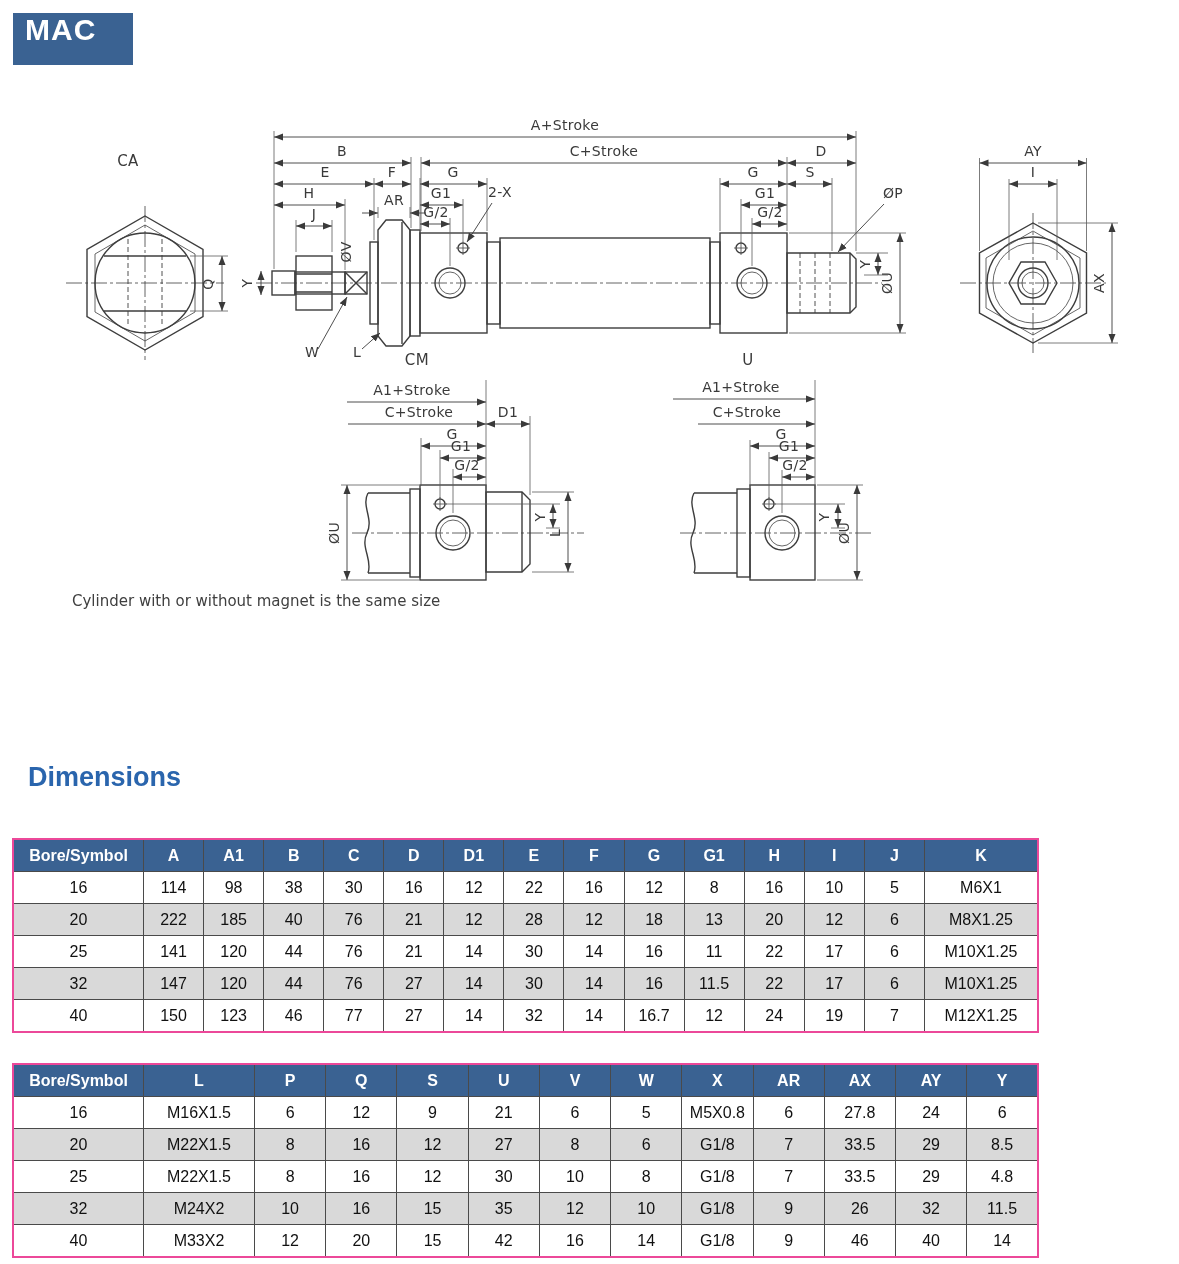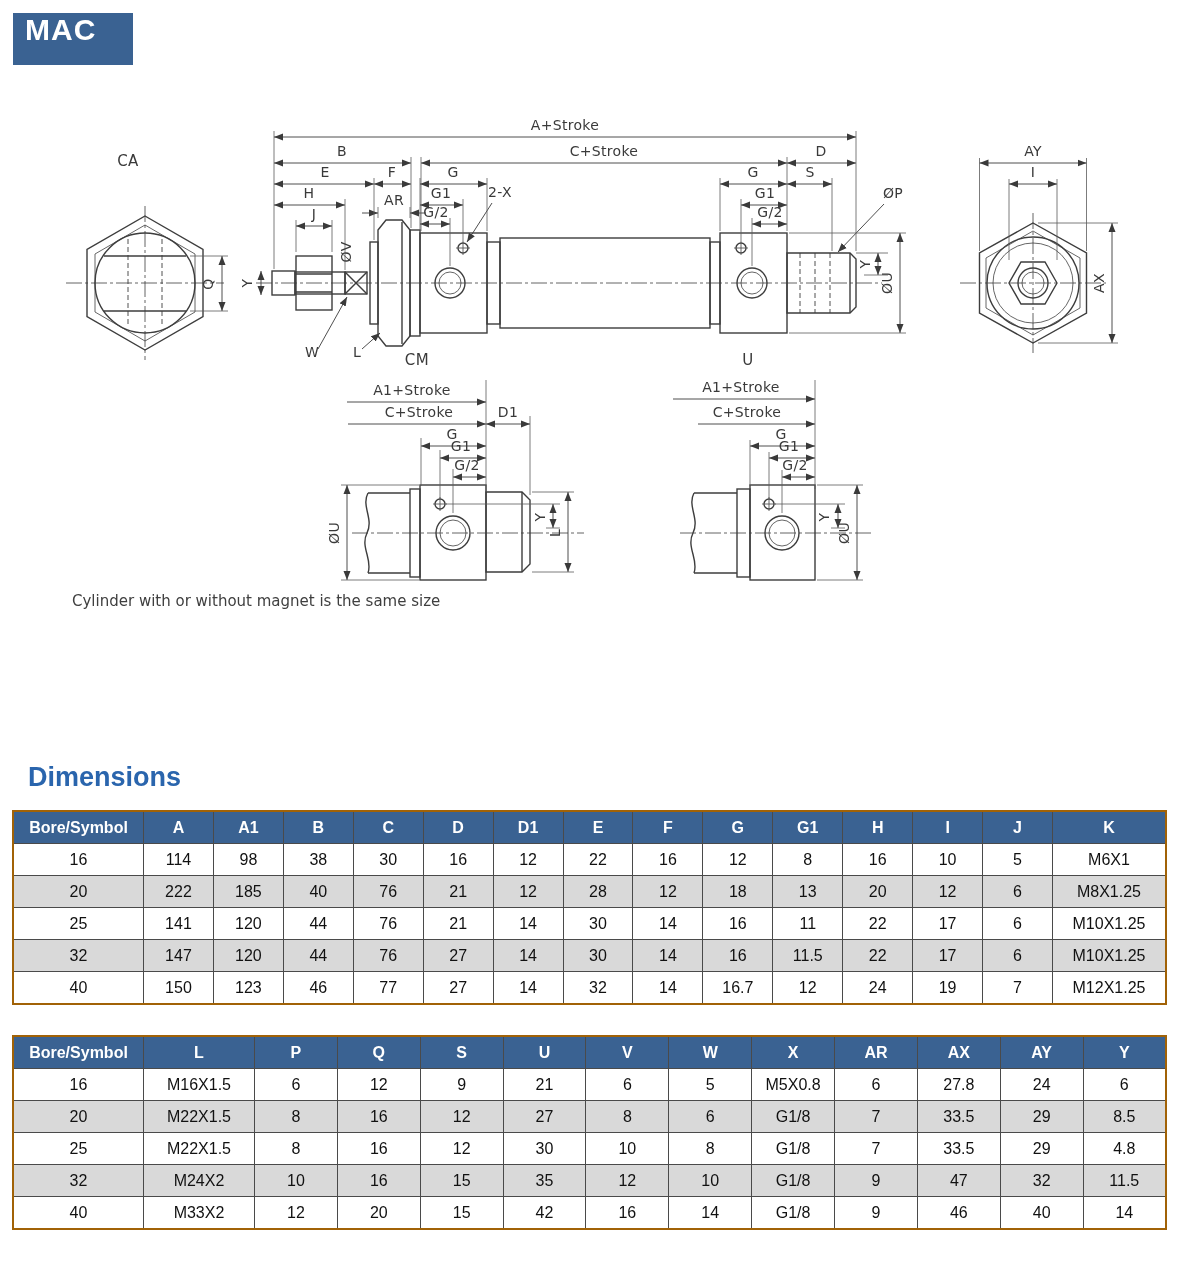--- a/index.html
+++ b/index.html
@@ -14,22 +14,22 @@
   .dim{fill:none;stroke:#3a3a3a;stroke-width:0.9;}
   .xt{fill:none;stroke:#5a5a5a;stroke-width:0.8;}
   .cl{fill:none;stroke:#3d3d3d;stroke-width:0.8;stroke-dasharray:16 3 3 3;}
   .dash{fill:none;stroke:#3d3d3d;stroke-width:0.9;stroke-dasharray:5 3;}
   .dlab{font-family:"DejaVu Sans",sans-serif;font-size:14px;fill:#3a3a3a;letter-spacing:.3px;}
   .vlab{font-family:"DejaVu Sans",sans-serif;font-size:15px;fill:#3a3a3a;letter-spacing:.5px;}
   .caption{position:absolute;left:72px;top:592px;font-size:15px;color:#3f3f3f;
            font-family:"DejaVu Sans",sans-serif;}
   .section-title{position:absolute;left:16px;top:750px;margin:12px;font-size:27px;font-weight:bold;
            color:var(--heading,#2a65ad);}
-  table.dims{position:absolute;left:12px;width:1155px;border-collapse:collapse;table-layout:fixed;
-           font-size:16px;color:#111;border:2px solid #a16207;}
+  table.dims{position:absolute;left:12px;width:1027px;border-collapse:collapse;table-layout:fixed;
+           font-size:16px;color:#111;border:2px solid #ec4899;margin-top:28px;}
   #table1{top:810px;} #table2{top:1035px;}
   .dims th,.dims td{border:1px solid #4a4a4a;height:31px;padding:0 2px;text-align:center;
            overflow:hidden;white-space:nowrap;}
   .dims th{background:var(--header-bg,#3a6292);color:#fff;font-weight:bold;}
   .dims tbody tr:nth-child(even) td{background:#d9d9d9;}
   .dims tbody tr:nth-child(odd) td{background:#fff;}
   .dims th:first-child{width:125px;}
   #table1 th:last-child{width:108px;}
   #table2 th:nth-child(2){width:106px;}
 </style>
@@ -467,21 +467,21 @@
           <td>32</td>
           <td>M24X2</td>
           <td>10</td>
           <td>16</td>
           <td>15</td>
           <td>35</td>
           <td>12</td>
           <td>10</td>
           <td>G1/8</td>
           <td>9</td>
-          <td>47</td>
+          <td>26</td>
           <td>32</td>
           <td>11.5</td>
         </tr>
         <tr>
           <td>40</td>
           <td>M33X2</td>
           <td>12</td>
           <td>20</td>
           <td>15</td>
           <td>42</td>

